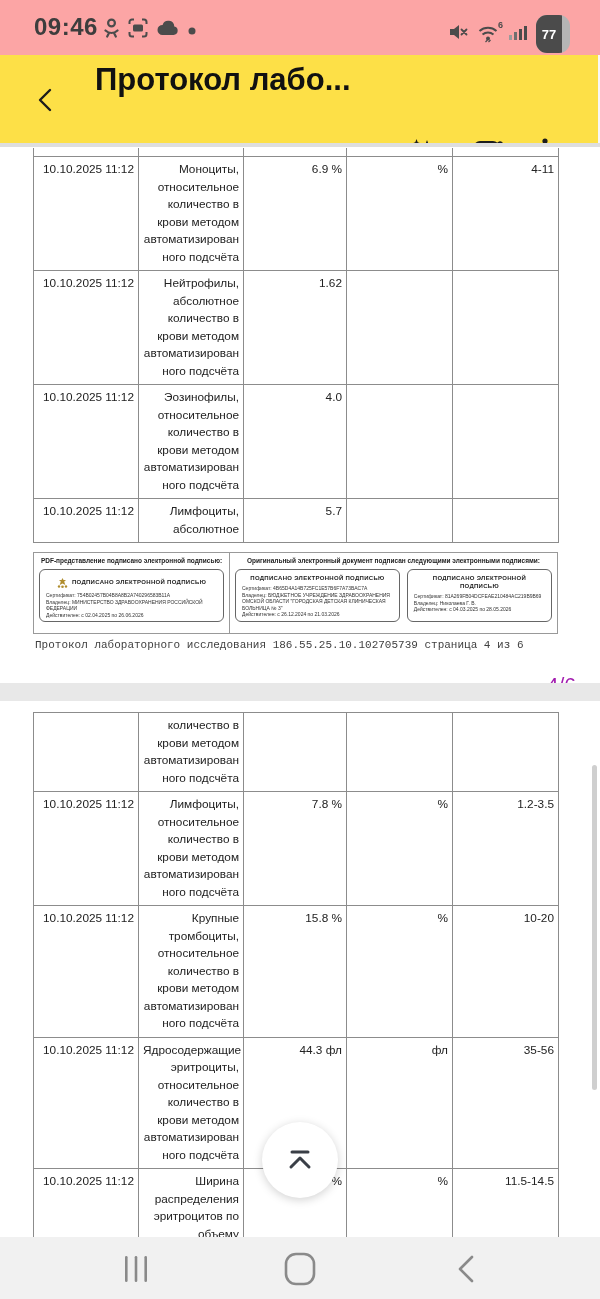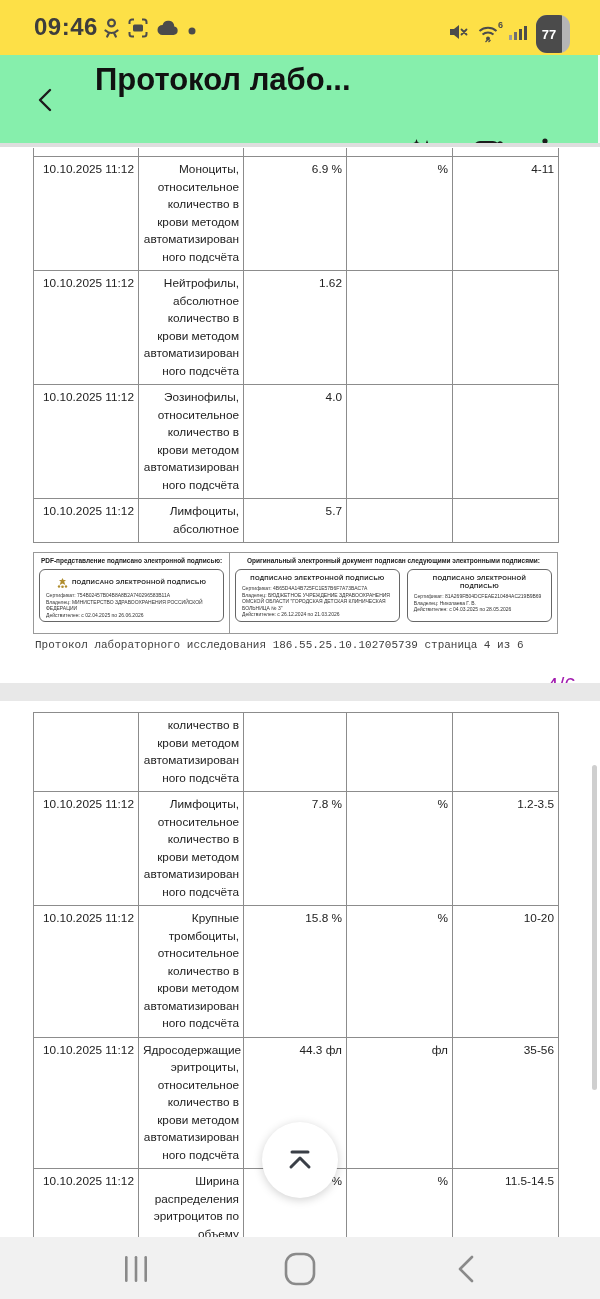--- a/index.html
+++ b/index.html
@@ -1,30 +1,30 @@
 <!DOCTYPE html>
 <html><head>
 <meta charset="utf-8">
 <style>
   html,body{margin:0;padding:0;}
   #screen{position:relative;width:600px;height:1299px;background:#f7f7f7;overflow:hidden;
     font-family:"Liberation Sans",sans-serif;color:#1c1c1c;}
   
-  .status-bar{position:absolute;top:0;left:0;right:0;height:55px;background:#fde047;}
+  .status-bar{position:absolute;top:0;left:0;right:0;height:55px;background:#fca5a5;}
   .sb-time{position:absolute;left:34px;top:13px;font-size:24px;font-weight:600;color:#3d3d3d;letter-spacing:.5px;}
   .sb-left-icons{position:absolute;left:104px;top:18px;display:flex;align-items:center;gap:9px;}
   .sb-right-icons{position:absolute;right:30px;top:15px;display:flex;align-items:center;gap:8px;}
   .battery-pill{position:relative;width:34px;height:38px;border-radius:11px;background:#b5b5b5;overflow:hidden;}
   .battery-fill{position:absolute;left:0;top:0;bottom:0;width:77%;background:#4b4b4b;}
   .battery-text{position:absolute;left:0;top:0;width:77%;height:100%;display:flex;align-items:center;justify-content:center;
     color:#fff;font-size:13px;font-weight:700;}
   .wifi-wrap{position:relative;width:24px;height:22px;}
   .wifi-6{position:absolute;right:-2px;top:-3px;font-size:9px;font-weight:700;color:#4b4b4b;}
   
-  .app-header{position:absolute;top:55px;left:0;right:2px;height:88px;background:#86efac;}
+  .app-header{position:absolute;top:55px;left:0;right:2px;height:88px;background:#fde047;}
   .back-btn{position:absolute;left:34px;top:28px;width:30px;height:34px;display:flex;align-items:center;}
   .hdr-text{position:absolute;left:95px;top:6px;width:300px;}
   .hdr-title{font-size:31px;font-weight:700;color:#111;line-height:37px;white-space:nowrap;}
   .hdr-sub{font-size:21px;color:#2b2b2b;line-height:30px;white-space:nowrap;}
   .hdr-icon{position:absolute;top:78px;width:38px;height:38px;display:flex;align-items:center;justify-content:center;}
   .hdr-sparkle{left:406px;}
   .hdr-edit{left:469px;}
   .hdr-kebab{left:526px;}
   .hdr-divider{position:absolute;top:143px;left:0;right:0;height:4px;background:#dedede;}
   

